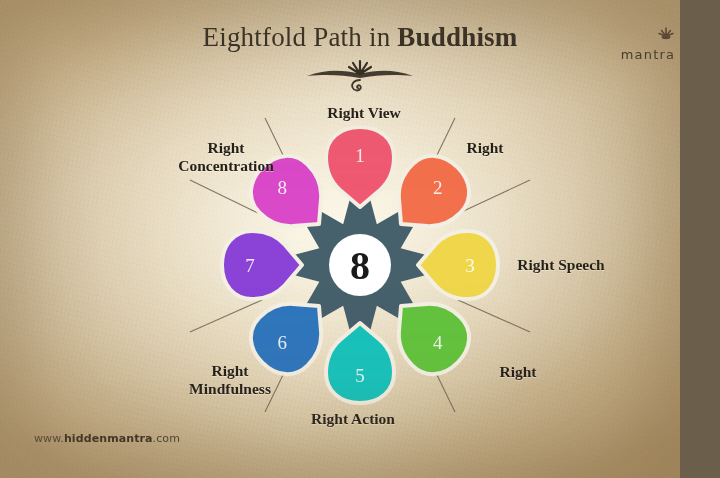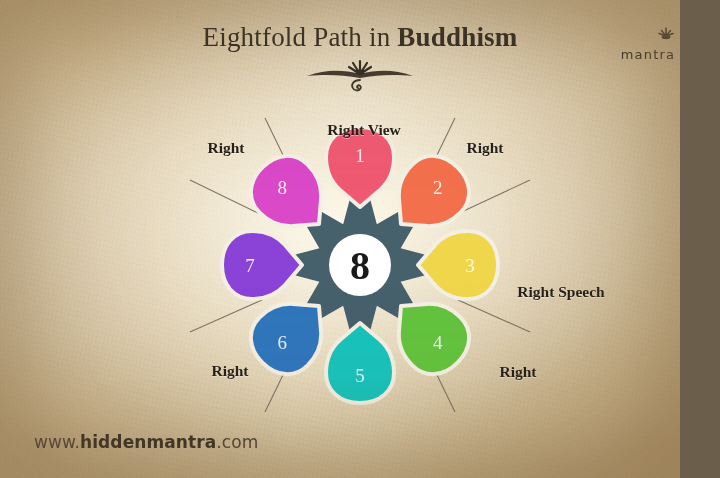--- a/index.html
+++ b/index.html
@@ -83,21 +83,21 @@
     top: 0px;
     width: 20px;
     height: 16px;
   }
 
   #site {
     position: absolute;
     left: 34px;
     top: 432px;
     font-family: "DejaVu Sans", sans-serif;
-    font-size: 17px;
+    font-size: 11px;
     color: #4a4036;
     letter-spacing: 0.1px;
     z-index: 12;
     white-space: nowrap;
   }
   #site .b { font-weight: 700; color: #352d24; }
 
   
   #diagram {
     position: absolute;
@@ -115,23 +115,23 @@
     font-size: 15.5px;
     font-weight: 700;
     line-height: 1.18;
     text-align: center;
     white-space: nowrap;
     z-index: 20;
     text-shadow: 0 1px 0 rgba(255,252,242,0.45);
   }
   .label span { display: block; }
 
-  #lbl-1 { left: 264px; top: 121px; width: 200px; }
+  #lbl-1 { left: 264px; top: 104px; width: 200px; }
   #lbl-2 { left: 405px; top: 139px; width: 160px; }
-  #lbl-3 { left: 466px; top: 256px; width: 190px; margin-top: 27px; }
+  #lbl-3 { left: 466px; top: 256px; width: 190px; }
   #lbl-4 { left: 428px; top: 363px; width: 180px; }
   #lbl-5 { left: 253px; top: 410px; width: 200px; }
   #lbl-6 { left: 130px; top: 362px; width: 200px; }
   #lbl-7 { left:  68px; top: 256px; width: 190px; }
   #lbl-8 { left: 126px; top: 139px; width: 200px; }
 </style>
 </head>
 <body>
 
 <div id="stage">
@@ -230,25 +230,30 @@
   </div>
   <div class="label" id="lbl-2">
     <span>Right</span>
   </div>
   <div class="label" id="lbl-3">
     <span>Right Speech</span>
   </div>
   <div class="label" id="lbl-4">
     <span>Right</span>
   </div>
+  <div class="label" id="lbl-5">
+    <span>Right Action</span>
+  </div>
   <div class="label" id="lbl-6">
     <span>Right</span>
+    <span>Mindfulness</span>
   </div>
   <div class="label" id="lbl-8">
     <span>Right</span>
+    <span>Concentration</span>
   </div>
 
   <div id="site">
     <span>www.</span><span class="b">hiddenmantra</span><span>.com</span>
   </div>
 
   <div id="vignette"></div>
 </div>
 
 </body></html>

